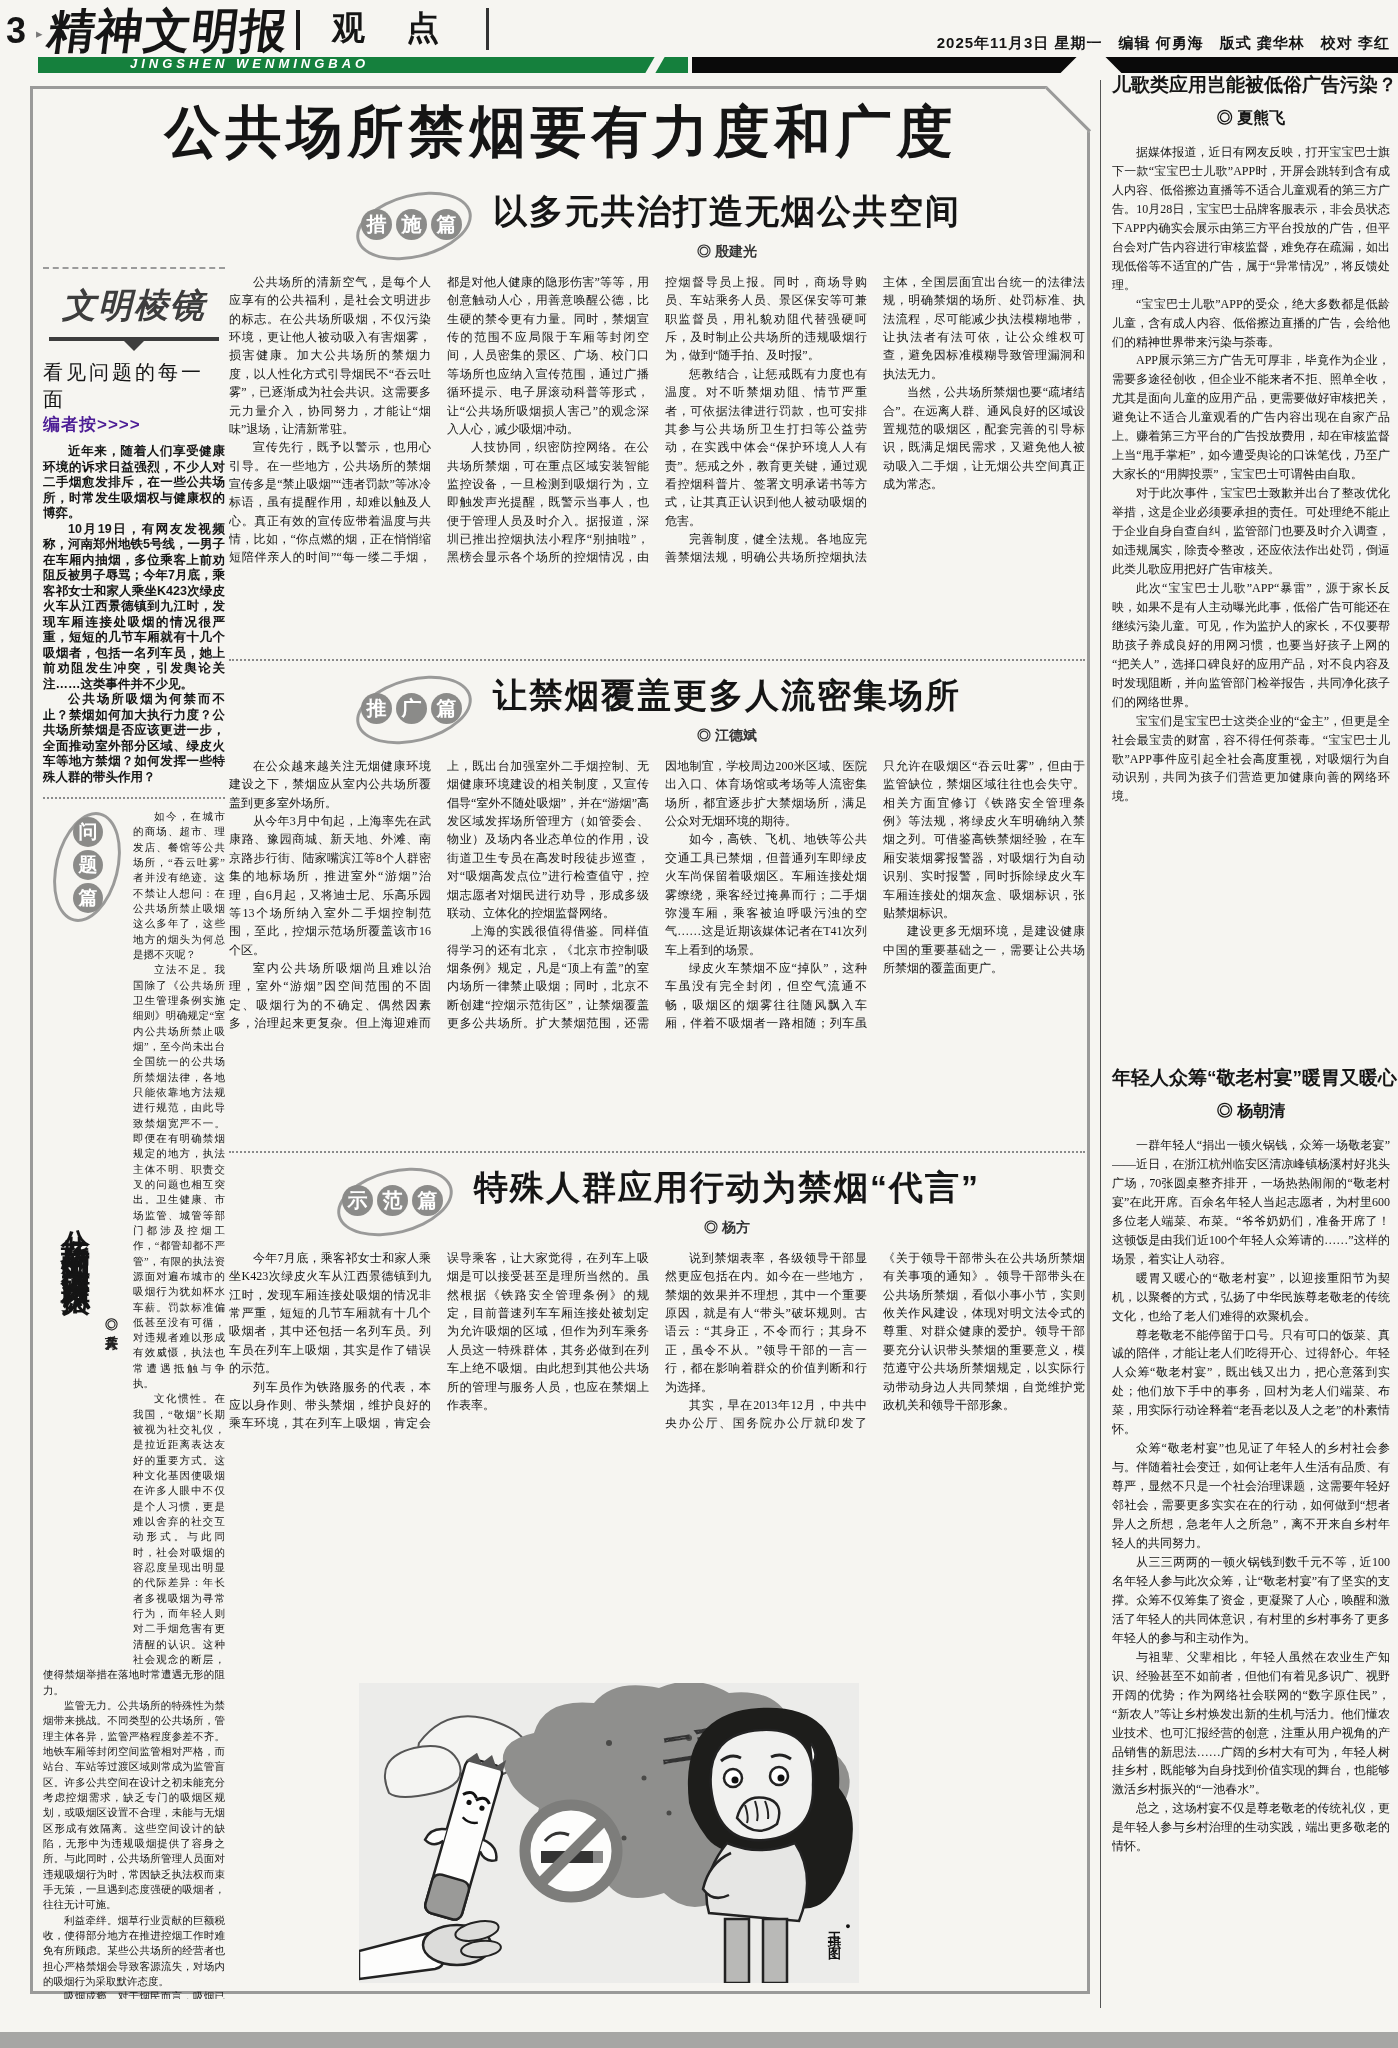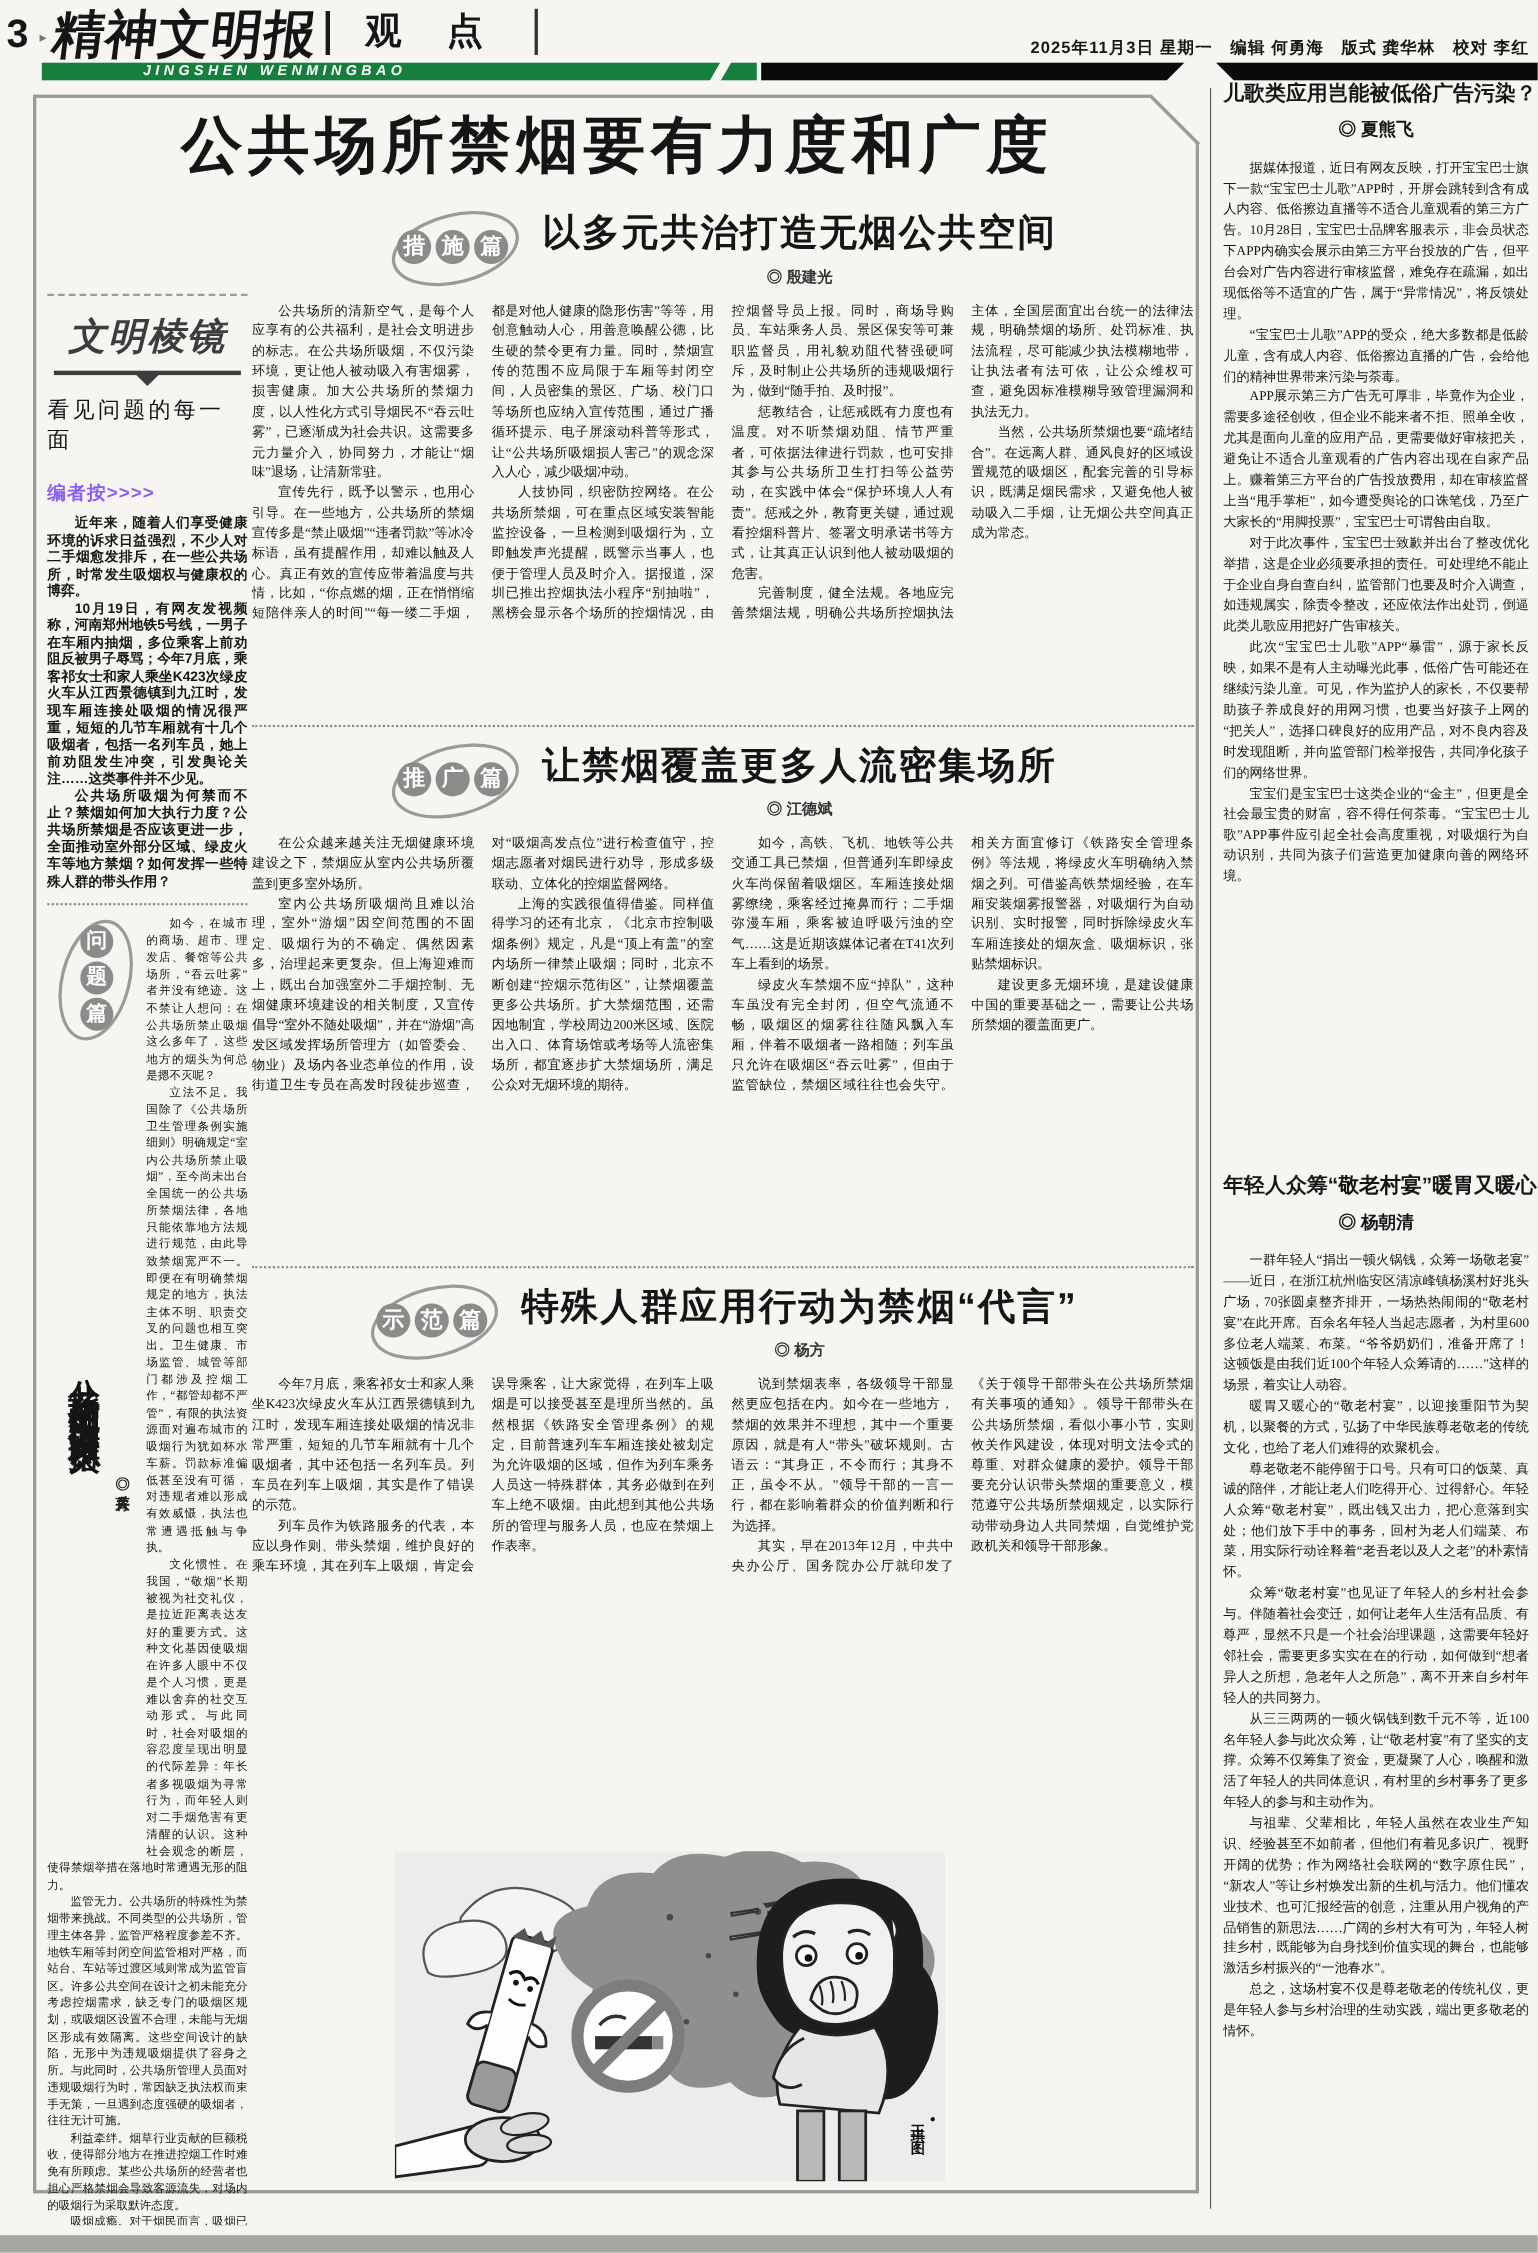--- a/index.html
+++ b/index.html
@@ -31,21 +31,21 @@
         font-size:56px;font-weight:900;letter-spacing:5px;white-space:nowrap;}
 
   
   .rail{position:absolute;left:10px;top:178px;width:182px;}
   .rail-dash{border-top:2px dashed #9b9b9b;margin-bottom:14px;}
   .wjlj-logo{font-size:34px;font-weight:900;font-style:italic;color:#3d3d3d;letter-spacing:2px;
         text-align:center;position:relative;padding-bottom:8px;border-bottom:4px solid #3d3d3d;width:170px;margin:0 auto;}
   .wjlj-tri{position:absolute;left:50%;bottom:-14px;transform:translateX(-50%);width:0;height:0;
         border-left:12px solid transparent;border-right:12px solid transparent;border-top:12px solid #3d3d3d;}
   .wjlj-sub{margin-top:18px;font-size:20px;font-weight:400;letter-spacing:3px;text-align:left;}
-  .ed-label{margin-top:24px;font-size:17px;font-weight:900;color:#8b5cf6;letter-spacing:1px;}
+  .ed-label{margin-top:0;font-size:17px;font-weight:900;color:#4c1d95;letter-spacing:1px;}
   .ed-body{margin-top:8px;font-size:12.5px;font-weight:700;line-height:1.24;text-align:justify;}
   .ed-body p{margin:0;text-indent:2em;}
   .rail-dots{border-top:2px dotted #8a8a8a;margin:12px 0 10px 0;}
 
   
   .wt-article{position:relative;height:1190px;overflow:hidden;}
   .wt-rail{float:left;width:90px;height:845px;text-align:center;}
   .badge-v{position:relative;width:58px;height:108px;margin:4px auto 10px auto;}
   .badge-v .ring{position:absolute;left:-4px;top:-2px;width:58px;height:106px;border:3px solid #9a9a99;
         border-radius:50%;transform:rotate(14deg);}
@@ -194,20 +194,21 @@
           <span class="bc">广</span>
           <span class="bc">篇</span>
         </div>
         <div class="sec-titlewrap">
           <div class="sec-title">让禁烟覆盖更多人流密集场所</div>
           <div class="sec-byline">◎ 江德斌</div>
         </div>
       </div>
       <div class="sec-body body-promotion kai">
           <p>在公众越来越关注无烟健康环境建设之下，禁烟应从室内公共场所覆盖到更多室外场所。</p>
+          <p>从今年3月中旬起，上海率先在武康路、豫园商城、新天地、外滩、南京路步行街、陆家嘴滨江等8个人群密集的地标场所，推进室外“游烟”治理，自6月起，又将迪士尼、乐高乐园等13个场所纳入室外二手烟控制范围，至此，控烟示范场所覆盖该市16个区。</p>
           <p>室内公共场所吸烟尚且难以治理，室外“游烟”因空间范围的不固定、吸烟行为的不确定、偶然因素多，治理起来更复杂。但上海迎难而上，既出台加强室外二手烟控制、无烟健康环境建设的相关制度，又宣传倡导“室外不随处吸烟”，并在“游烟”高发区域发挥场所管理方（如管委会、物业）及场内各业态单位的作用，设街道卫生专员在高发时段徒步巡查，对“吸烟高发点位”进行检查值守，控烟志愿者对烟民进行劝导，形成多级联动、立体化的控烟监督网络。</p>
           <p>上海的实践很值得借鉴。同样值得学习的还有北京，《北京市控制吸烟条例》规定，凡是“顶上有盖”的室内场所一律禁止吸烟；同时，北京不断创建“控烟示范街区”，让禁烟覆盖更多公共场所。扩大禁烟范围，还需因地制宜，学校周边200米区域、医院出入口、体育场馆或考场等人流密集场所，都宜逐步扩大禁烟场所，满足公众对无烟环境的期待。</p>
           <p>如今，高铁、飞机、地铁等公共交通工具已禁烟，但普通列车即绿皮火车尚保留着吸烟区。车厢连接处烟雾缭绕，乘客经过掩鼻而行；二手烟弥漫车厢，乘客被迫呼吸污浊的空气……这是近期该媒体记者在T41次列车上看到的场景。</p>
           <p>绿皮火车禁烟不应“掉队”，这种车虽没有完全封闭，但空气流通不畅，吸烟区的烟雾往往随风飘入车厢，伴着不吸烟者一路相随；列车虽只允许在吸烟区“吞云吐雾”，但由于监管缺位，禁烟区域往往也会失守。相关方面宜修订《铁路安全管理条例》等法规，将绿皮火车明确纳入禁烟之列。可借鉴高铁禁烟经验，在车厢安装烟雾报警器，对吸烟行为自动识别、实时报警，同时拆除绿皮火车车厢连接处的烟灰盒、吸烟标识，张贴禁烟标识。</p>
           <p>建设更多无烟环境，是建设健康中国的重要基础之一，需要让公共场所禁烟的覆盖面更广。</p>
         </div>
 
       <div class="main-dots"></div>
 
       <div class="sec-head">

